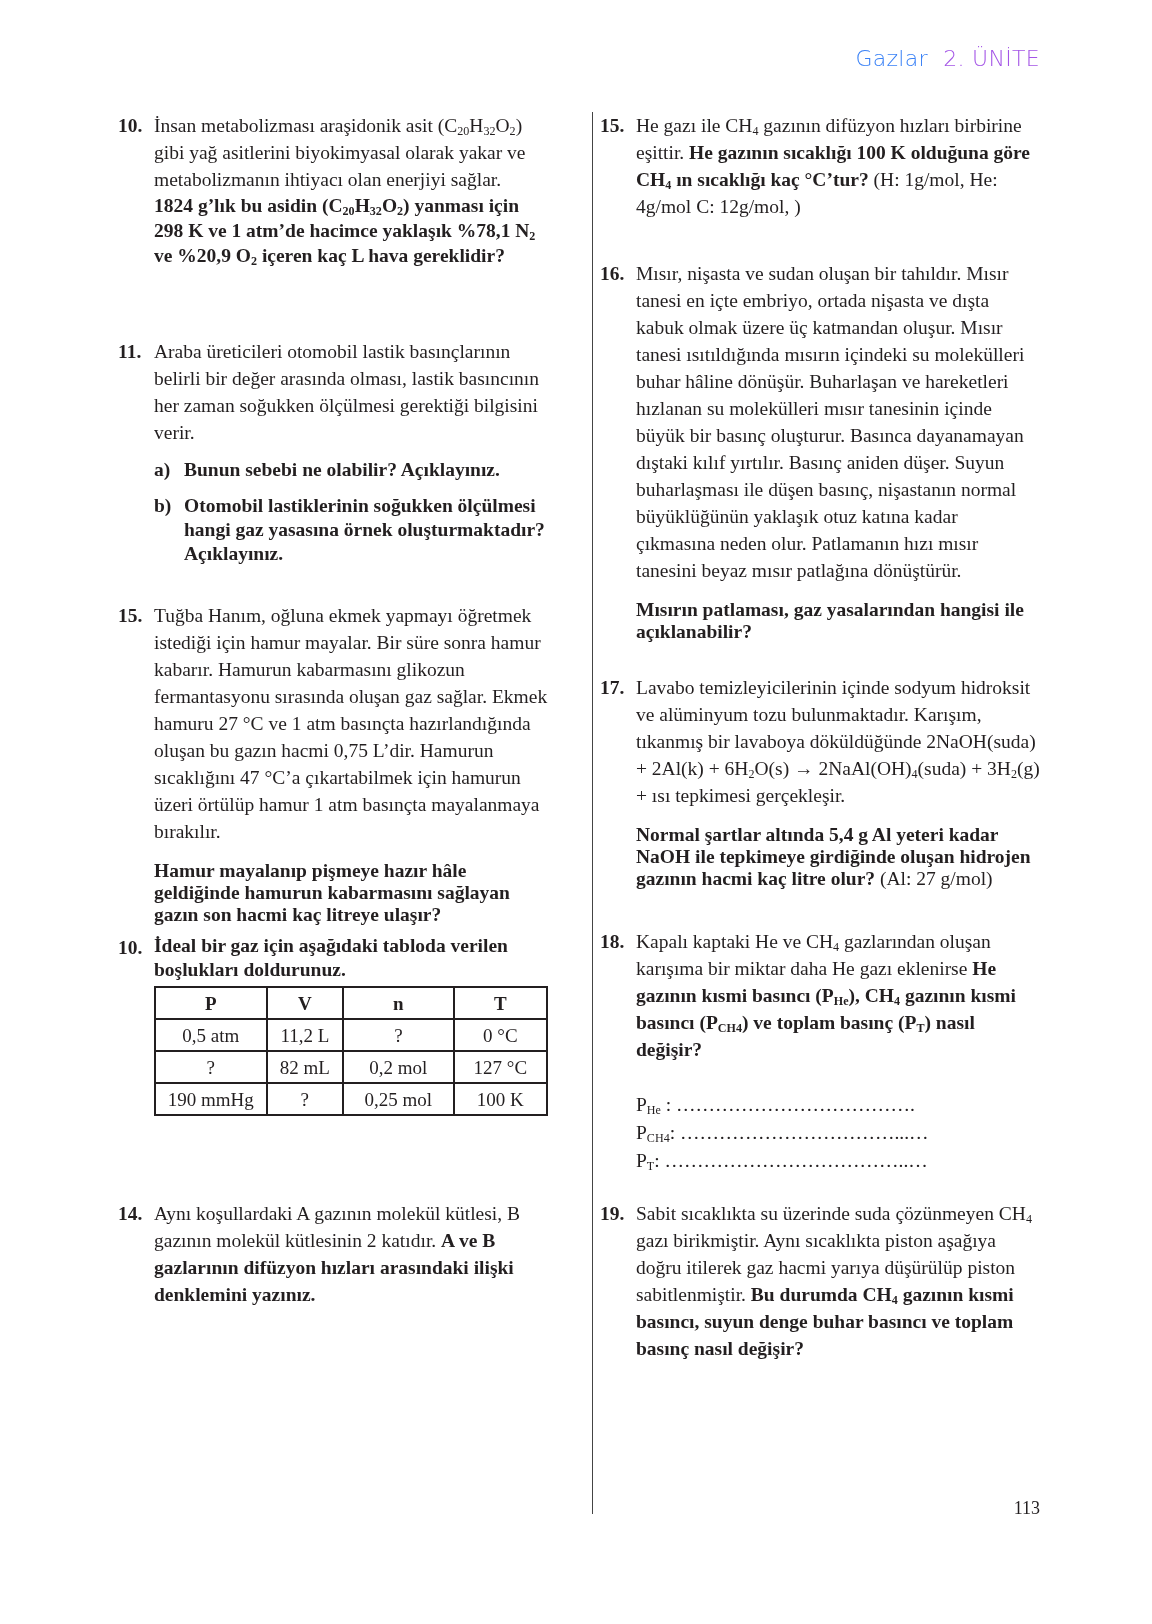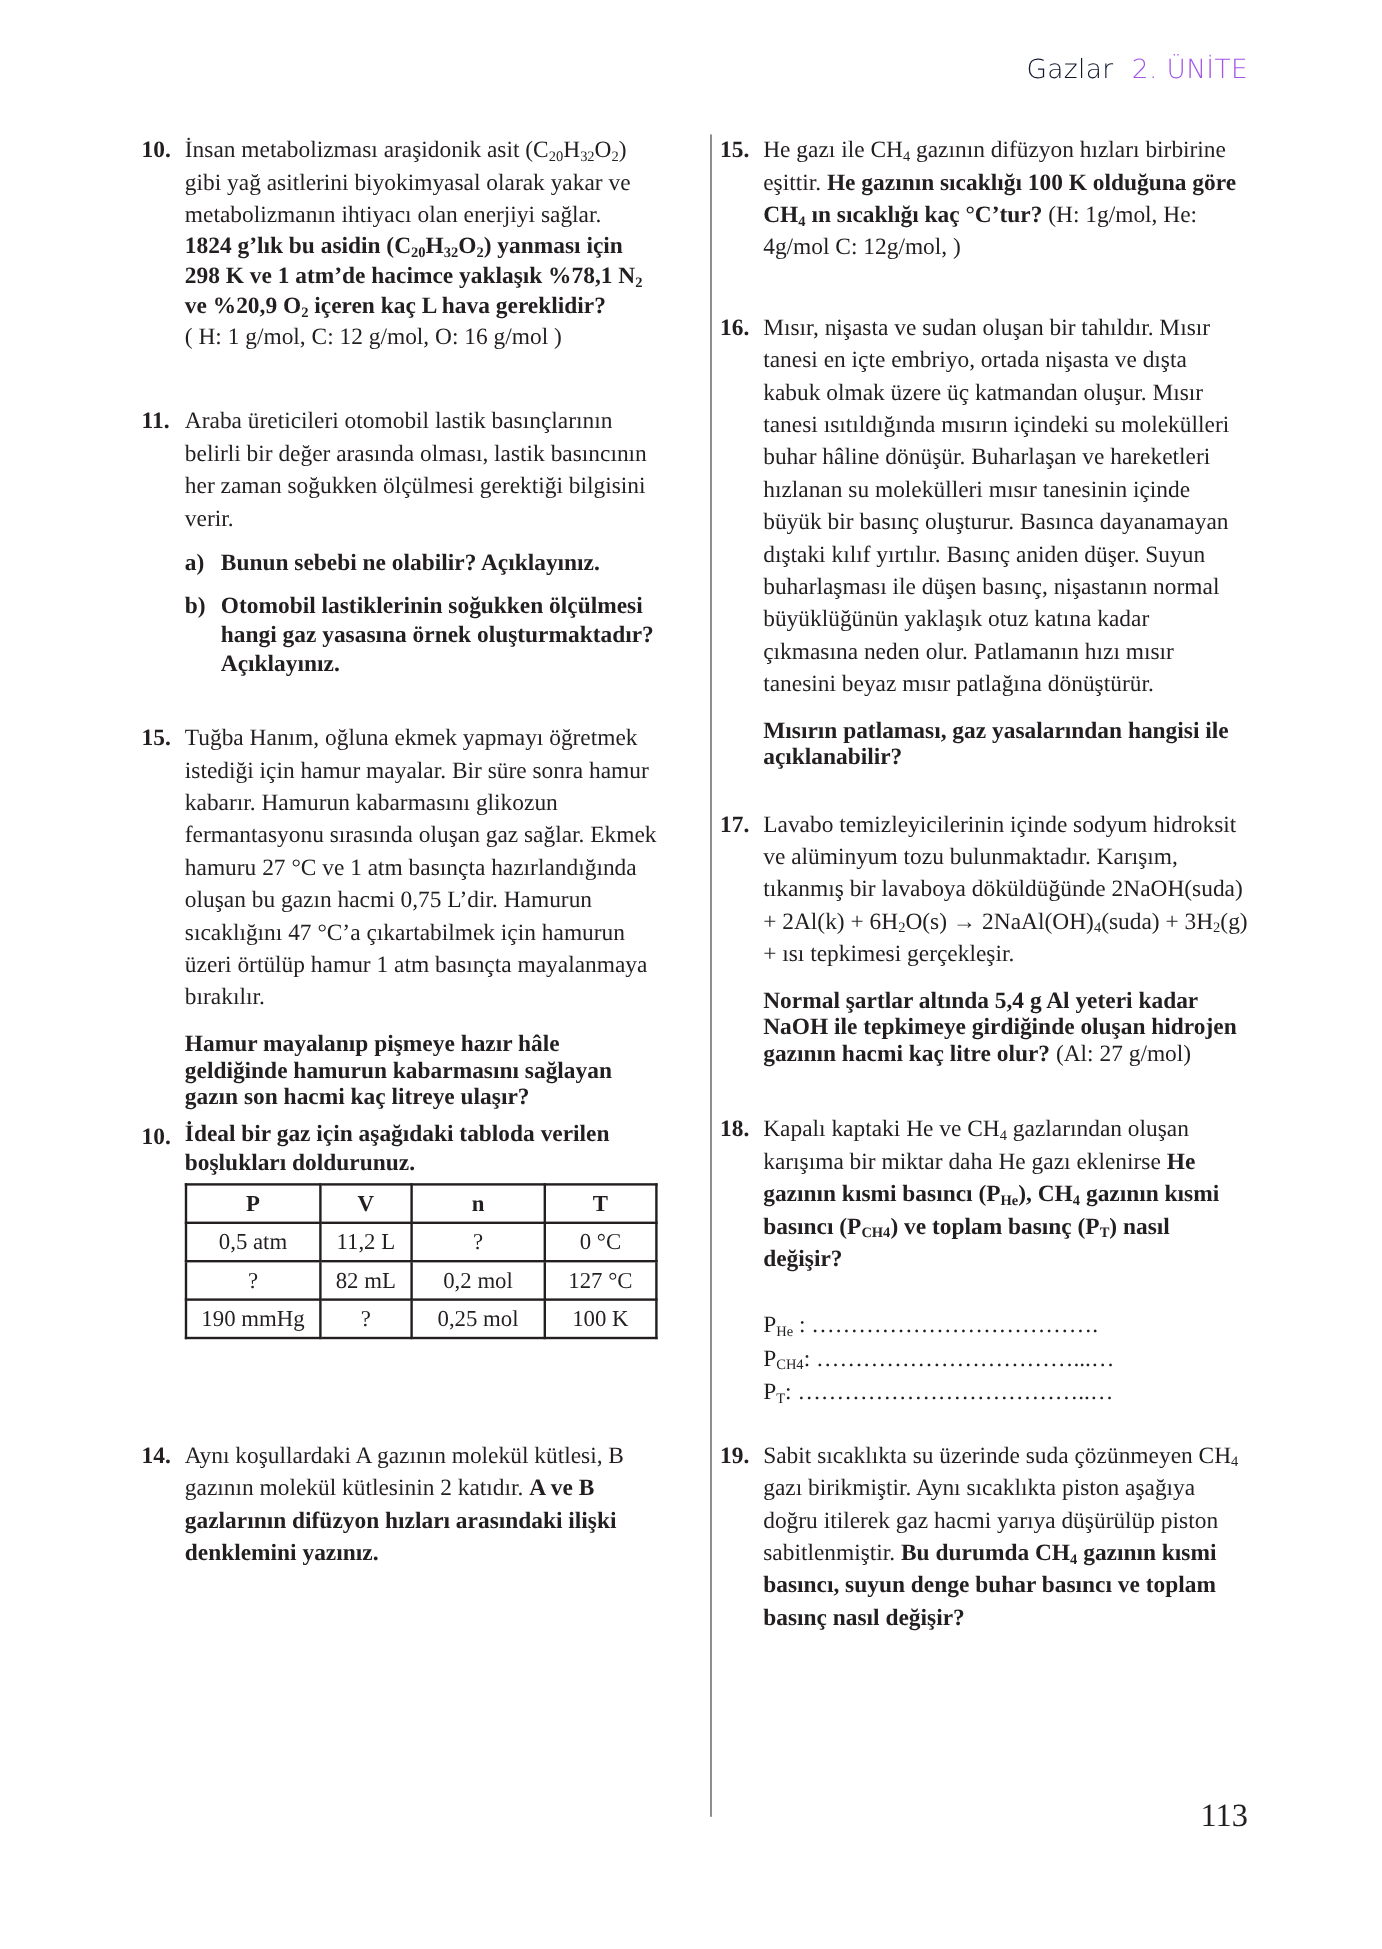--- a/index.html
+++ b/index.html
@@ -1,58 +1,57 @@
 <!DOCTYPE html>
 <html><head>
 <meta charset="utf-8">
 <style>
   html, body { margin: 0; padding: 0; background: #ffffff; }
   body { width: 1152px; height: 1624px; position: relative; overflow: hidden;
          font-family: "Liberation Serif", "DejaVu Serif", serif; color: #231f20; }
   .header { position: absolute; top: 46px; right: 112px; font-family: "DejaVu Sans", "Liberation Sans", sans-serif;
             font-size: 22px; font-weight: 300; letter-spacing: 0.3px; }
-  .header .unit-name { color: #0f172a; margin-right: 8px; }
+  .header .unit-name { color: #3b82f6; margin-right: 8px; }
   .header .unit-num { color: #a455e6; }
   .divider { position: absolute; left: 592px; top: 112px; width: 1px; height: 1402px; background: #444; }
   .col { position: absolute; top: 112px; width: 430px; }
   .col.left { left: 118px; }
   .col.right { left: 600px; width: 440px; }
   .q { position: absolute; left: 0; width: 100%; font-size: 19.5px; line-height: 27px; }
   .q .num { position: absolute; left: 0; top: 0; font-weight: bold; text-align: right; }
   .q .body { margin-left: 36px; }
   .q p { margin: 0; }
   .b { font-weight: bold; }
   .q p.bold { font-weight: bold; margin-top: 15px; line-height: 22px; }
   .sub { margin-top: 12px; position: relative; padding-left: 30px; font-weight: bold; line-height: 24px; }
   .sub .lbl { position: absolute; left: 0; top: 0; }
   sub, .s { font-size: 62%; vertical-align: -0.25em; line-height: 0; }
   table.gas { border-collapse: collapse; margin-top: 4px; font-size: 19px; }
   table.gas td, table.gas th { border: 2px solid #231f20; text-align: center; height: 30px; padding: 0 6px; }
   table.gas th { font-weight: bold; }
   .blank-line { margin-top: 6px; line-height: 28px; white-space: nowrap; }
-  .pagenum { position: absolute; top: 1498px; right: 112px; font-size: 27px; }
+  .pagenum { position: absolute; top: 1498px; right: 112px; font-size: 18px; }
 </style>
 </head>
 <body>
 
 <div class="header">
   <span class="unit-name">Gazlar</span>
   <span class="unit-num">2. ÜNİTE</span>
 </div>
 
 <div class="divider"></div>
 
 <div class="col left">
 
   <div class="q" style="top:0px">
     <span class="num">10.</span>
     <div class="body">
       <p><span>İnsan metabolizması araşidonik asit (C</span><span class="s">20</span><span>H</span><span class="s">32</span><span>O</span><span class="s">2</span><span>) gibi yağ asitlerini biyokimyasal olarak yakar ve metabolizmanın ihtiyacı olan enerjiyi sağlar.</span></p>
       <p class="b" style="line-height:25px"><span>1824 g’lık bu asidin (C</span><span class="s">20</span><span>H</span><span class="s">32</span><span>O</span><span class="s">2</span><span>) yanması için 298 K ve 1 atm’de hacimce yaklaşık %78,1 N</span><span class="s">2</span><span> ve %20,9 O</span><span class="s">2</span><span> içeren kaç L hava gereklidir?</span></p>
-      <p>( H: 1 g/mol, C: 12 g/mol, O: 16 g/mol )</p>
     </div>
   </div>
 
   <div class="q" style="top:226px">
     <span class="num">11.</span>
     <div class="body">
       <p>Araba üreticileri otomobil lastik basınçlarının belirli bir değer arasında olması, lastik basıncının her zaman soğukken ölçülmesi gerektiği bilgisini verir.</p>
       <div class="sub">
         <span class="lbl">a)</span><span>Bunun sebebi ne olabilir? Açıklayınız.</span>
       </div>

